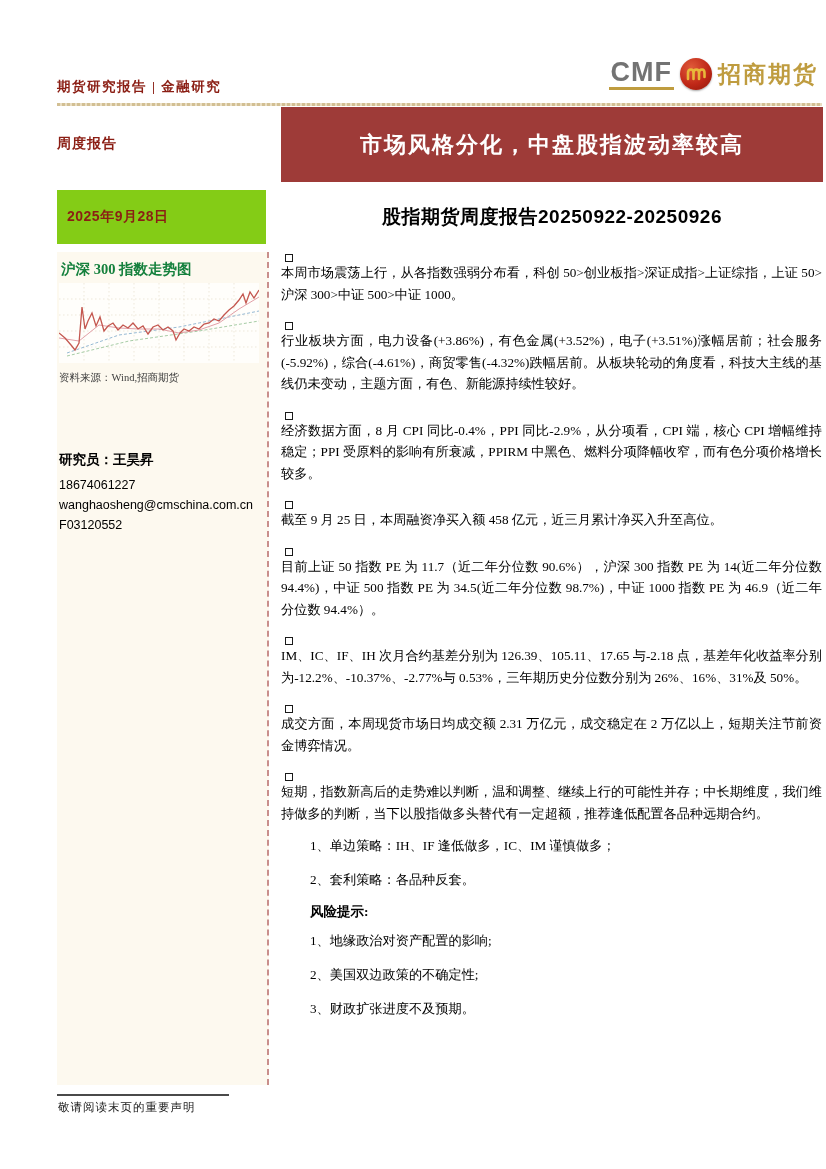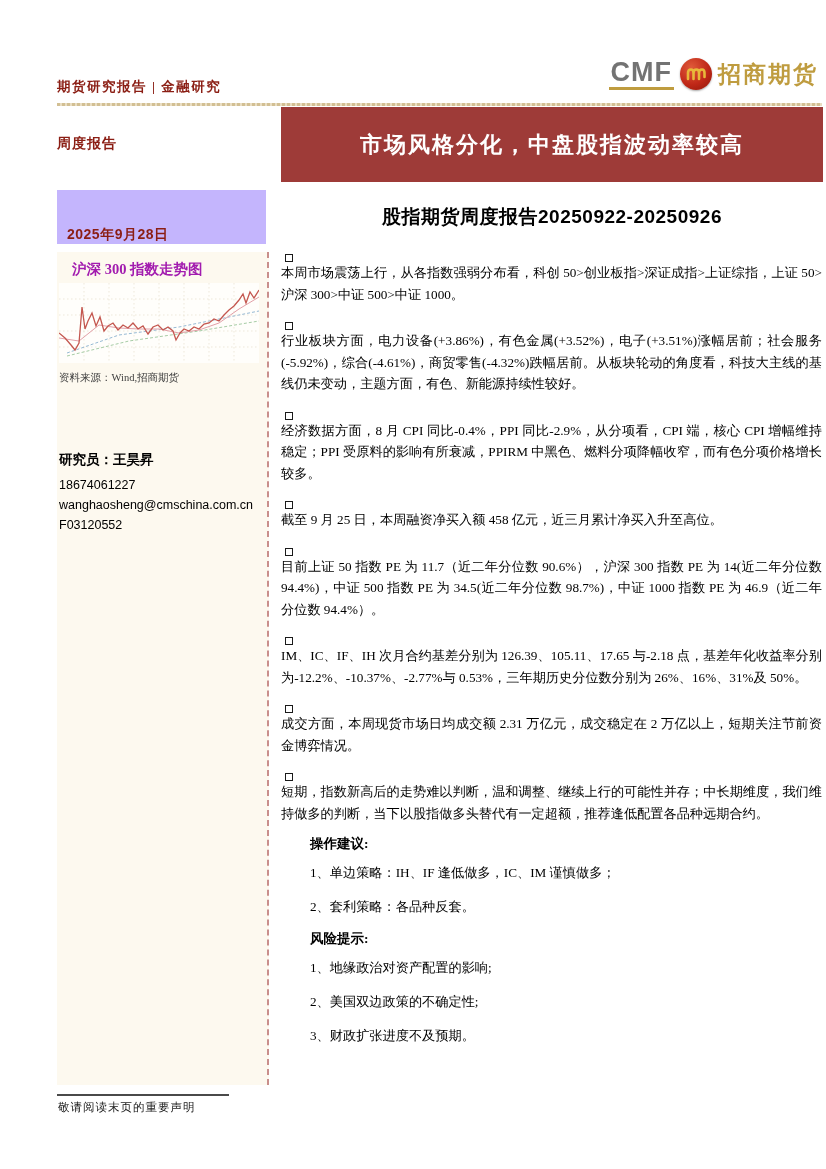--- a/index.html
+++ b/index.html
@@ -50,40 +50,40 @@
     background:#9e3b38; display:flex; align-items:center; justify-content:center;
   }
   .banner-title {
     color:#ffffff; font-size:22px; font-weight:bold; letter-spacing:2px;
     font-family:"Liberation Serif","DejaVu Serif",serif;
   }
 
   
   .date-box {
     position:absolute; left:57px; top:190px; width:209px; height:54px;
-    background:#c4b5fd; display:flex; align-items:flex-end;
+    background:#84cc16; display:flex; align-items:center;
     padding-left:10px;
   }
   .date-text {
     color:#8b1e14; font-size:14px; font-weight:bold; letter-spacing:.5px;
   }
   .subtitle {
     position:absolute; left:281px; top:195px; width:542px; height:44px;
     display:flex; align-items:center; justify-content:center;
     font-size:19px; font-weight:bold; color:#000; letter-spacing:.5px;
   }
 
   
   .sidebar {
     position:absolute; left:57px; top:252px; width:212px; height:833px;
     background:#fdf9ef; border-right:2px dashed #c98f8b;
     padding:6px 8px 0 2px;
   }
   .chart-title {
-    font-size:14.5px; font-weight:bold; color:#a21caf; margin:2px 0 4px 13px;
+    font-size:14.5px; font-weight:bold; color:#15803d; margin:2px 0 4px 2px;
     font-family:"Liberation Serif","DejaVu Serif",serif;
   }
   .chart-box { width:200px; height:80px; }
   .chart-source {
     margin-top:4px; font-size:10.5px; color:#3d3d3d;
     font-family:"Liberation Serif","DejaVu Serif",serif;
   }
   .researcher { margin-top:66px; }
   .researcher-name {
     font-size:13.5px; font-weight:bold; color:#000; margin-bottom:6px;
@@ -217,21 +217,20 @@
     <div class="bullet-item">
       <span class="bullet-sq"></span>
       <span class="bullet-text">成交方面，本周现货市场日均成交额 2.31 万亿元，成交稳定在 2 万亿以上，短期关注节前资金博弈情况。</span>
     </div>
     <div class="bullet-item">
       <span class="bullet-sq"></span>
       <span class="bullet-text">短期，指数新高后的走势难以判断，温和调整、继续上行的可能性并存；中长期维度，我们维持做多的判断，当下以股指做多头替代有一定超额，推荐逢低配置各品种远期合约。</span>
     </div>
 
     <div class="sub-block">
-      <div class="sub-heading">操作建议:</div>
       <div class="sub-item">1、单边策略：IH、IF 逢低做多，IC、IM 谨慎做多；</div>
       <div class="sub-item">2、套利策略：各品种反套。</div>
 
       <div class="sub-heading">风险提示:</div>
       <div class="sub-item">1、地缘政治对资产配置的影响;</div>
       <div class="sub-item">2、美国双边政策的不确定性;</div>
       <div class="sub-item">3、财政扩张进度不及预期。</div>
     </div>
   </div>
 

